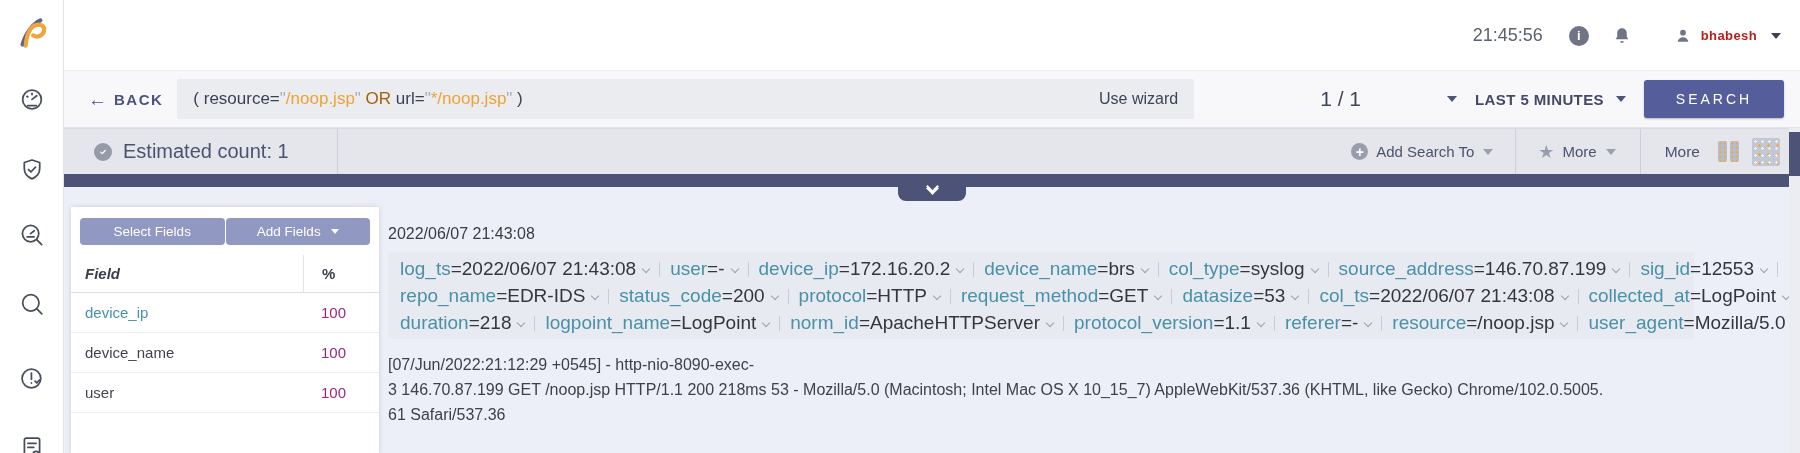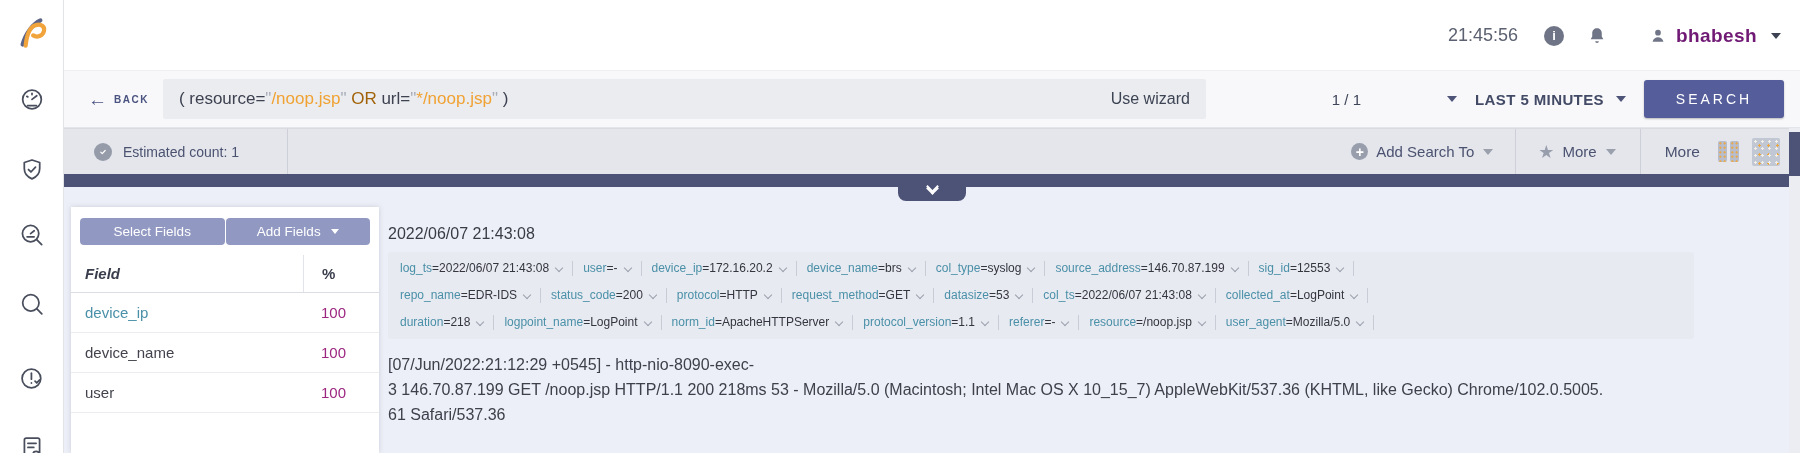--- a/index.html
+++ b/index.html
@@ -20,57 +20,57 @@
           border-bottom:1px solid #efeff2;}
   #topbar-right{position:absolute;right:19px;top:0;height:71px;display:flex;align-items:center;}
   #clock{font-size:18px;color:#5b6170;}
   .circle-ic{width:20px;height:20px;border-radius:50%;background:#6f7586;color:#fff;
              display:flex;align-items:center;justify-content:center;font-size:13px;
              font-weight:bold;cursor:pointer;}
   #info-ic{margin-left:26px;}
   #bell-ic{margin-left:22px;width:22px;height:22px;cursor:pointer;}
   #user-menu{display:flex;align-items:center;margin-left:40px;cursor:pointer;}
   #user-ic{width:20px;height:20px;}
-  #username{margin-left:8px;font-size:19px;font-weight:600;color:#701a75;letter-spacing:.4px;}
+  #username{margin-left:8px;font-size:13px;font-weight:600;color:#b91c1c;letter-spacing:.4px;}
   .caret{width:0;height:0;border-left:5.5px solid transparent;border-right:5.5px solid transparent;
          border-top:6.5px solid #4d5478;display:inline-block;}
   #user-caret{margin-left:14px;border-top-color:#3c4252;}
 
   
   #searchrow{position:absolute;left:64px;top:71px;width:1736px;height:57px;background:#f8f8fa;
              border-bottom:1px solid #e4e5ea;display:flex;align-items:center;
              padding:0 16px 0 24px;}
   #back-btn{display:flex;align-items:center;cursor:pointer;flex-shrink:0;}
   #back-arrow{font-size:19px;font-weight:bold;color:#4b5484;line-height:1;}
-  #back-label{margin-left:7px;font-size:10px;letter-spacing:1.5px;color:#4a5380;font-weight:600;}
+  #back-label{margin-left:7px;font-size:15px;letter-spacing:1.5px;color:#4a5380;font-weight:600;}
   #query-input{flex:1;height:40px;margin-left:14px;margin-right:126px;background:#ebecf0;
                border-radius:2px;display:flex;align-items:center;padding:0 16px;cursor:text;}
   #query-text{font-size:17px;white-space:nowrap;overflow:hidden;flex:1;}
   .q-plain{color:#3d4150;}
   .q-string{color:#f0a233;}
   .q-quote{color:#a9adb8;}
   .q-operator{color:#a16207;}
   #use-wizard{font-size:16px;color:#3d4454;cursor:pointer;flex-shrink:0;margin-left:16px;}
-  #pager{font-size:15px;color:#3f4658;flex-shrink:0;cursor:pointer;}
+  #pager{font-size:21px;color:#3f4658;flex-shrink:0;cursor:pointer;}
   #range-caret-l{margin-left:86px;}
   #time-range{margin-left:18px;font-size:15px;font-weight:600;color:#424a66;
               letter-spacing:.4px;flex-shrink:0;cursor:pointer;}
   #range-caret-r{margin-left:12px;}
   #search-btn{margin-left:18px;width:140px;height:38px;background:#555e9b;border-radius:3px;
               color:#fff;font-size:14px;letter-spacing:3px;display:flex;align-items:center;
               justify-content:center;cursor:pointer;box-shadow:0 1px 2px rgba(0,0,0,.25);flex-shrink:0;}
 
   
   #statusrow{position:absolute;left:64px;top:128px;width:1736px;height:46px;background:#e4e6ec;
              border-top:1px solid #d9dbe1;display:flex;align-items:center;padding:0 20px 0 30px;}
   #check-circle{width:18px;height:18px;border-radius:50%;background:#959ba9;display:flex;
                 align-items:center;justify-content:center;flex-shrink:0;}
   #check-circle svg{width:12px;height:12px;stroke:#fff;stroke-width:2.4;fill:none;
                     stroke-linecap:round;stroke-linejoin:round;}
-  #est-count{margin-left:11px;font-size:14px;color:#4b5270;}
+  #est-count{margin-left:11px;font-size:20px;color:#4b5270;}
   .vdiv{width:1px;height:46px;background:#cdd0d9;}
   #est-div{margin-left:48px;}
   #status-right{margin-left:auto;display:flex;align-items:center;}
   .plus-circle{width:17px;height:17px;border-radius:50%;background:#989eac;color:#fff;
                display:flex;align-items:center;justify-content:center;font-size:14px;
                font-weight:bold;line-height:1;}
   .st-label{font-size:15px;color:#4b5270;margin:0 9px 0 8px;}
   .st-caret{width:0;height:0;border-left:5px solid transparent;border-right:5px solid transparent;
             border-top:6px solid #9aa0ac;}
   .st-group{display:flex;align-items:center;cursor:pointer;}
@@ -118,21 +118,21 @@
   .f-row{display:flex;align-items:center;height:40px;border-bottom:1px solid #ededf1;
          padding-left:14px;font-size:15px;}
   .f-name{flex:1;color:#43434d;cursor:pointer;}
   .f-name.hl{color:#4a90a8;}
   .f-pct{width:76px;flex-shrink:0;padding-left:18px;color:#9c2781;}
 
   
   #log-entry{position:absolute;left:324px;top:38px;}
   #log-ts{font-size:16px;color:#393b45;margin-bottom:9px;}
   #tags-box{background:#e8eaf1;border-radius:3px;padding:3px 12px;width:1306px;}
-  .tag-row{white-space:nowrap;line-height:27px;font-size:12px;}
+  .tag-row{white-space:nowrap;line-height:27px;font-size:19px;}
   .tag{cursor:pointer;}
   .tag-name{color:#4a90a8;}
   .tag-val{color:#34353f;}
   .chev{display:inline-block;width:6px;height:6px;border-right:1.5px solid #9aa0ac;
         border-bottom:1.5px solid #9aa0ac;transform:rotate(45deg);margin:0 0 2px 7px;
         vertical-align:middle;}
   .tdiv{display:inline-block;width:1px;height:15px;background:#c9ccd6;margin:0 10px;
         vertical-align:middle;}
   #raw-log{margin-top:13px;width:1348px;font-size:16px;line-height:25px;color:#3e404b;}
 

